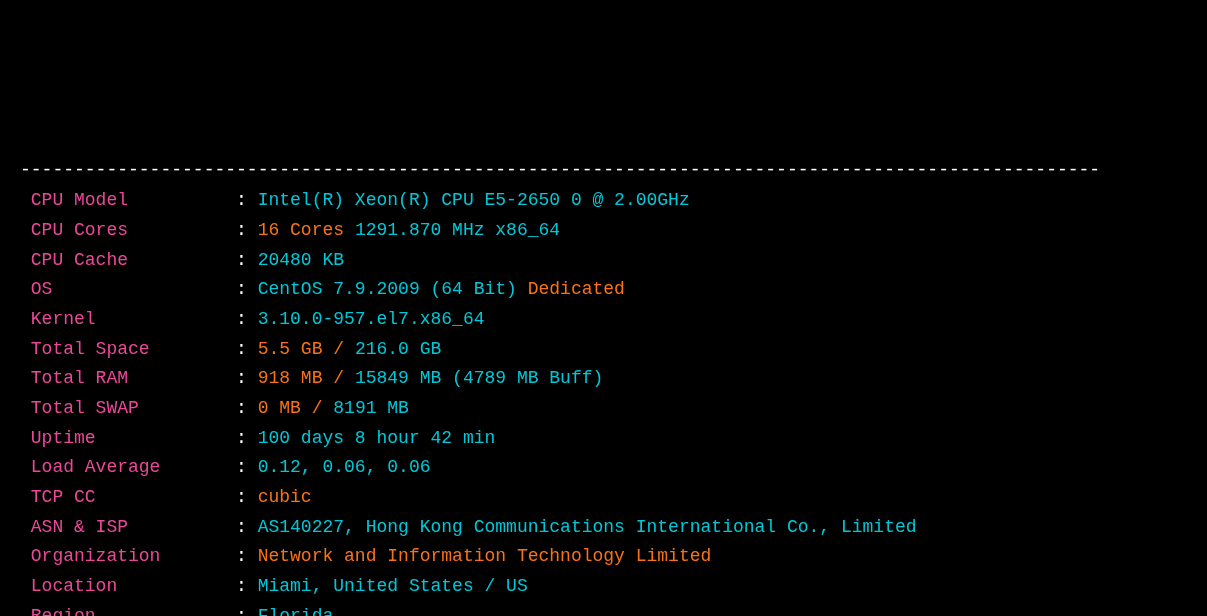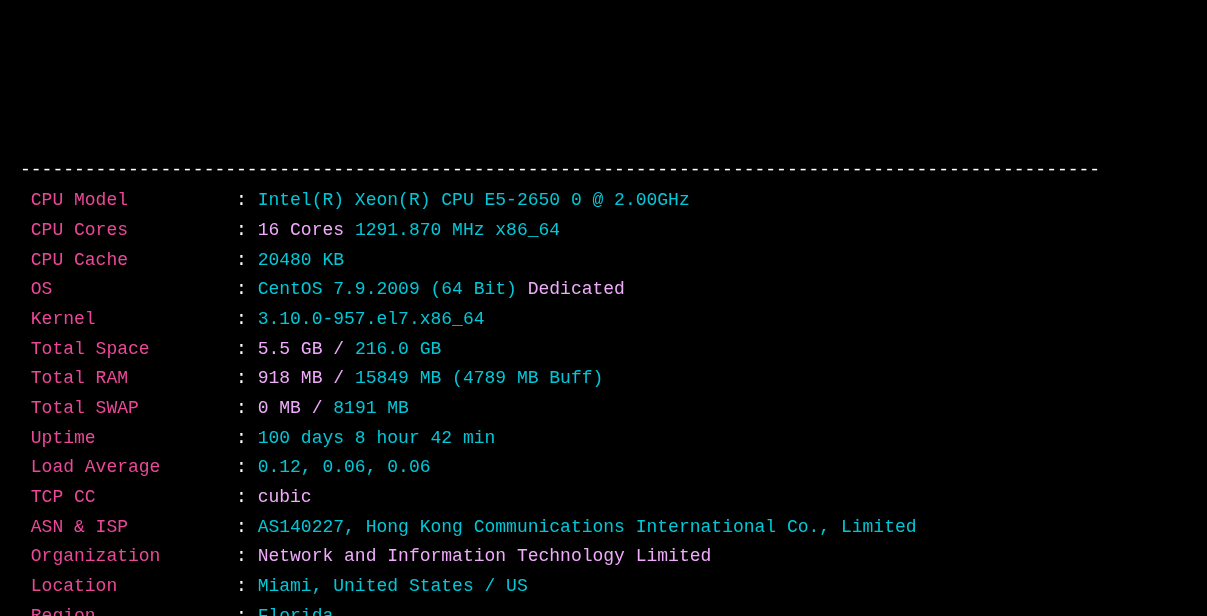--- a/index.html
+++ b/index.html
@@ -21,21 +21,21 @@
       color: #ec4899;
     }
     .colon {
       color: #ffffff;
     }
     .cyan {
       color: #00c8d8;
       text-align: right;
     }
     .yellow {
-      color: #f0abfc;
+      color: #f97316;
     }
     .divider {
       color: #ffffff;
       letter-spacing: 0;
     }
     .container {
       position: relative;
       width: 1167px;
     }
   </style>

